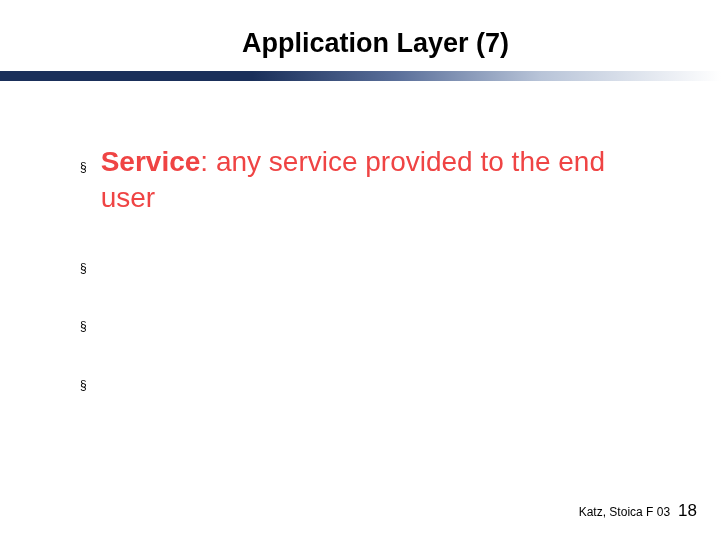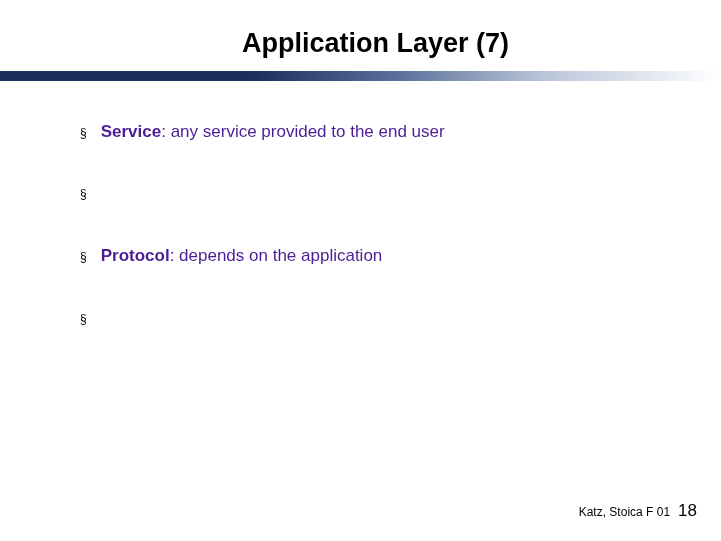--- a/index.html
+++ b/index.html
@@ -41,23 +41,24 @@
     margin-bottom: 44px;
   }
   .bullet-marker {
     font-size: 12px;
     color: #000;
     margin-right: 14px;
     line-height: 1.2;
     flex-shrink: 0;
   }
   .bullet-text {
-    font-size: 17px;
-    color: #4c1d95;
+    font-size: 28px;
+    color: #ef4444;
     line-height: 1.3;
+    margin-top: 23px;
   }
   .bold-label {
     font-weight: bold;
   }
   .footer {
     position: absolute;
     bottom: 20px;
     right: 24px;
     font-size: 12px;
     color: #000;
@@ -87,28 +88,25 @@
         <span class="bold-label">Service</span><span>: any service provided to the end user</span>
       </span>
     </div>
 
     <div class="bullet-item">
       <span class="bullet-marker">§</span>
     </div>
 
     <div class="bullet-item">
       <span class="bullet-marker">§</span>
-      <span class="bullet-text">
-        <span class="bold-label">Protocol</span><span>: depends on the application</span>
-      </span>
     </div>
 
     <div class="bullet-item">
       <span class="bullet-marker">§</span>
     </div>
 
   </div>
 
   <div class="footer">
-    <span>Katz, Stoica F 01</span>
+    <span>Katz, Stoica F 03</span>
     <span class="page-number">18</span>
   </div>
 </div>
 
 </body></html>

